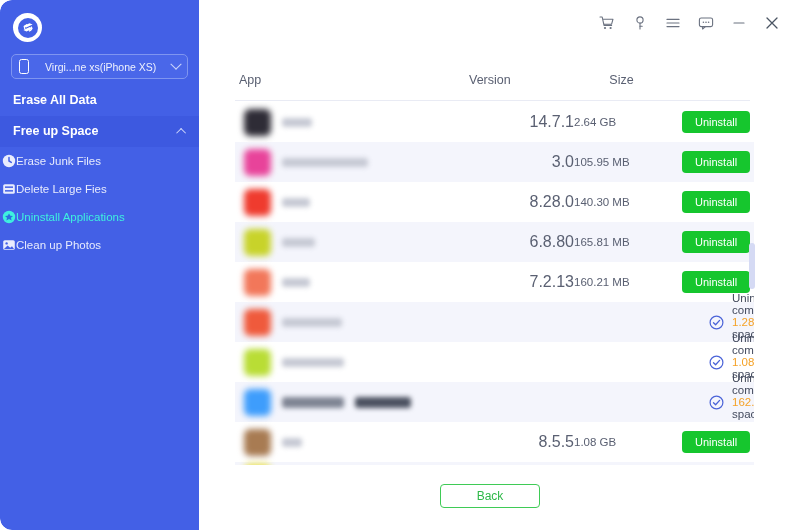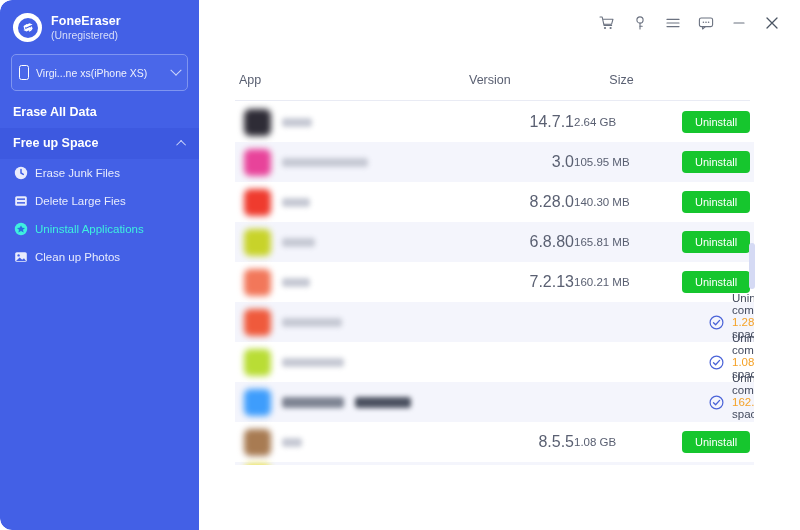--- a/index.html
+++ b/index.html
@@ -52,28 +52,28 @@
     color: #ffffff;
     letter-spacing: .1px;
   }
   .brand-sub {
     font-size: 10.5px;
     color: #d8def9;
   }
 
   .device-select {
     margin: 12px 11px 0 11px;
-    height: 37px;
+    height: 25px;
     border: 1px solid #7f95f0;
     border-radius: 5px;
     background: #4a67e9;
     display: flex;
     align-items: center;
     padding: 0 7px;
-    gap: 7px;
+    gap: 16px;
     cursor: pointer;
   }
   .device-icon {
     width: 10px; height: 15px;
     border: 1.4px solid #ffffff;
     border-radius: 2.5px;
     flex: none;
   }
   .device-label {
     font-size: 10.5px;
@@ -114,22 +114,21 @@
   .chev-up {
     width: 7px; height: 7px;
     border-left: 1.5px solid #cdd6fb;
     border-top: 1.5px solid #cdd6fb;
     transform: rotate(45deg) translateY(2px);
   }
 
   .nav-item {
     display: flex;
     align-items: center;
-    gap: 7px;
-    padding: 7px 0 7px 14px;
+    padding: 7px 0 7px 2px;
     font-size: 11.5px;
     color: #e7ebfd;
     cursor: pointer;
   }
   .nav-item.active { color: #3ef0df; }
   .nav-ico { width: 14px; height: 14px; flex: none; display:block; }
 
   
   .main {
     position: absolute;
@@ -305,24 +304,20 @@
     <div class="brand">
       <div class="brand-logo">
         <svg width="20" height="20" viewBox="0 0 20 20">
           <circle cx="10" cy="10" r="10" fill="#4360e6"></circle>
           <path d="M5 8.2 L11.5 5.2 L14.6 6.6 L8.2 9.6 Z" fill="#ffffff"></path>
           <path d="M5.4 12.1 L11.8 9.1 L14.9 10.5 L8.5 13.5 Z" fill="#ffffff"></path>
           <path d="M9.2 6.6 q-4 1.8 -2.2 4.6" stroke="#ffffff" stroke-width="1.3" fill="none"></path>
           <path d="M11 13.2 q4 -1.8 2.2 -4.6" stroke="#ffffff" stroke-width="1.3" fill="none"></path>
         </svg>
       </div>
-      <div class="brand-text">
-        <div class="brand-title">FoneEraser</div>
-        <div class="brand-sub">(Unregistered)</div>
-      </div>
     </div>
 
     <div class="device-select">
       <span class="device-icon"></span>
       <span class="device-label">Virgi...ne xs(iPhone XS)</span>
       <span class="chev-down"></span>
     </div>
 
     <div class="nav-section-flat">Erase All Data</div>
 
@@ -540,14 +535,15 @@
           </div>
         </div>
         <div class="partial-row">
           <div class="partial-icon" style="background: rgb(236, 226, 63);"></div>
         </div>
       </div>
 
     <div class="scrollbar-track"></div>
     <div class="scrollbar-thumb"></div>
 
+    <button class="back-btn">Back</button>
   </div>
 </div>
 
 </body></html>

